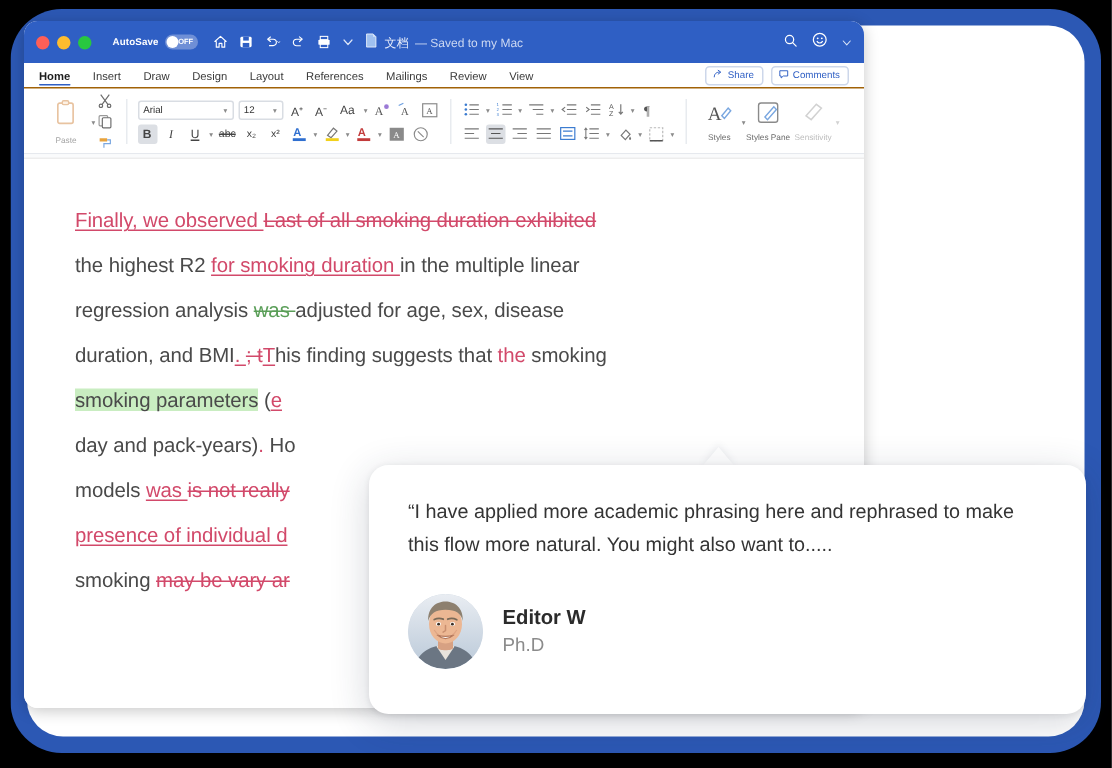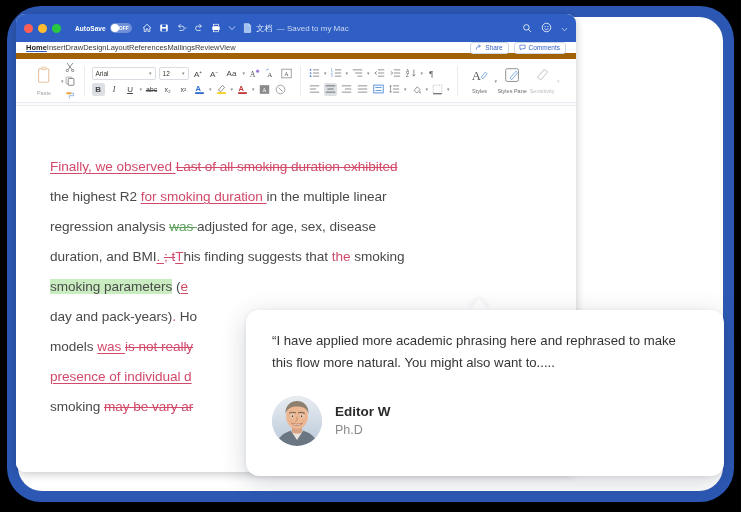--- a/index.html
+++ b/index.html
@@ -106,24 +106,25 @@
   .title-saved { font-size: 8px; color: #ccd8f2; }
 
   .title-right {
     margin-left: auto; display: flex; align-items: center; gap: 9px;
   }
 
   
   .ribbon-tabs {
     height: 17px;
     background: #ffffff;
-    border-bottom: 6px solid #a16207;
+    border-bottom: 1px solid #a16207;
     display: flex;
     align-items: center;
     padding: 0 10px;
+    gap: 15px;
     position: relative;
   }
   .rtab {
     font-size: 7.5px;
     color: #3a3a3a;
     position: relative;
     height: 100%;
     display: flex; align-items: center;
     white-space: nowrap;
   }
@@ -212,21 +213,20 @@
 
   .page {
     padding: 26px 32px 0 34px;
   }
   .doc-p {
     font-size: 13.6px;
     line-height: 30px;
     color: #4a4a4a;
     font-family: "Liberation Sans", sans-serif;
     letter-spacing: -0.05px;
-    margin-top: 20px;
   }
   .ins {
     color: #d2496a;
     text-decoration: underline;
     text-decoration-thickness: 1px;
     text-underline-offset: 2px;
   }
   .ins-nu { color: #d2496a; }
   .del {
     color: #d2496a;

